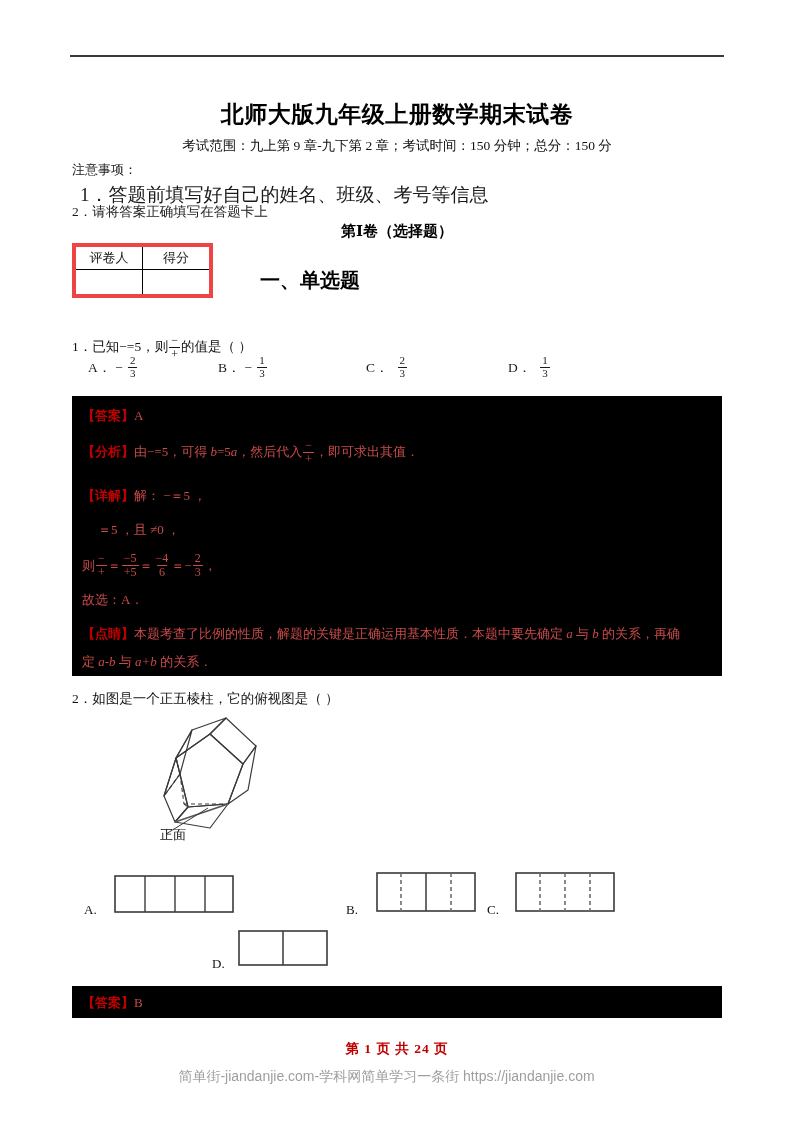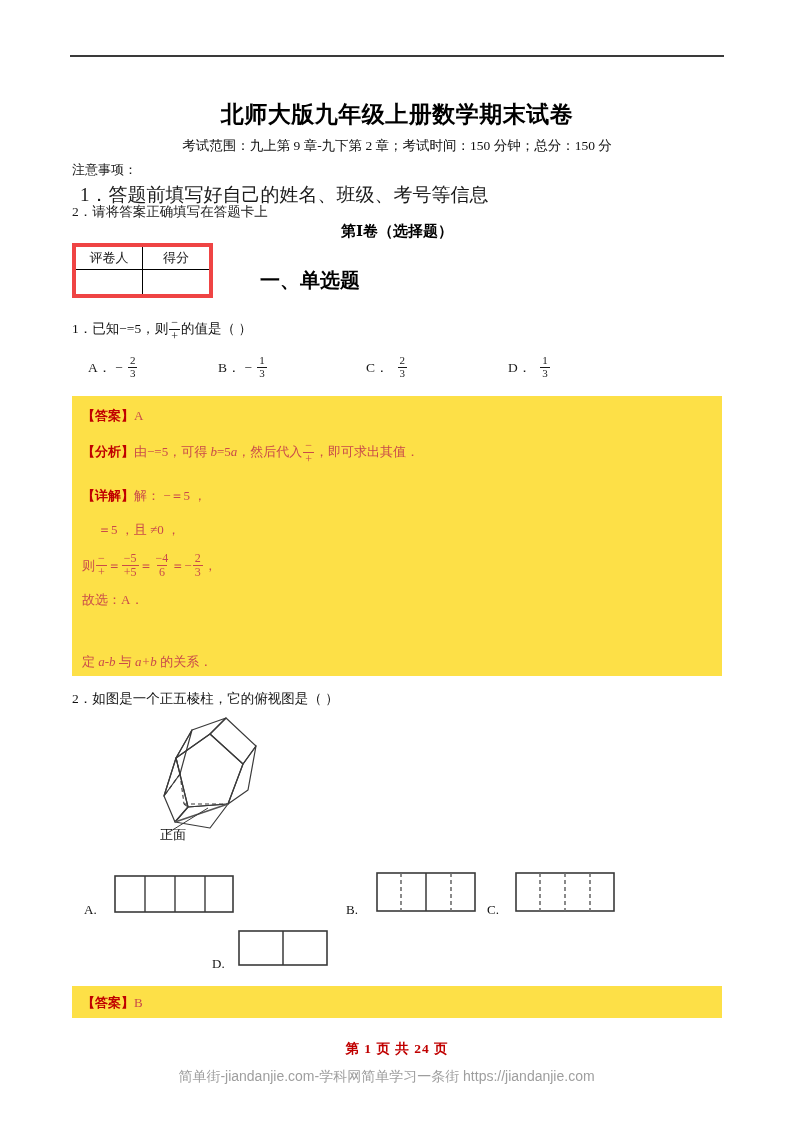--- a/index.html
+++ b/index.html
@@ -121,21 +121,21 @@
     color: #000;
   }
 
   
   .q-stem {
     position: absolute;
     font-size: 13.5px;
     line-height: 1.6;
     color: #111;
   }
-  #q1-stem { left: 0; top: 317px; }
+  #q1-stem { left: 0; top: 335px; }
   #q2-stem { left: 0; top: 688px; }
 
   .opts-row {
     position: absolute;
     left: 16px;
     top: 356px;
     width: 634px;
     font-size: 13.5px;
   }
   .opt {
@@ -162,21 +162,21 @@
     position: relative;
     top: -1px;
   }
   .frac .num { padding: 0 2px; }
   .frac .den { padding: 0 2px; border-top: 1px solid currentColor; }
   .frac-lg { font-size: 12px; }
 
   
   .ans-block {
     position: absolute;
-    background: #fde047;
+    background: #000000;
     color: #c94a4a;
     font-size: 13px;
     line-height: 1.55;
   }
   #ans1 {
     left: 0;
     top: 396px;
     width: 650px;
     height: 280px;
   }
@@ -355,20 +355,23 @@
           <span class="num">2</span>
           <span class="den">3</span>
         </span>
         <span>，</span>
       </div>
 
       <div class="ans-line" style="left:10px; top:194px;">
         <span>故选：A．</span>
       </div>
 
+      <div class="ans-line" style="left:10px; top:228px;">
+        <span class="tag">【点睛】</span><span>本题考查了比例的性质，解题的关键是正确运用基本性质．本题中要先确定 </span><span class="ital">a</span><span> 与 </span><span class="ital">b</span><span> 的关系，再确</span>
+      </div>
 
       <div class="ans-line" style="left:10px; top:256px;">
         <span>定 </span><span class="ital">a-b</span><span> 与 </span><span class="ital">a+b</span><span> 的关系．</span>
       </div>
     </div>
 
     <div class="q-stem" id="q2-stem">
       <span>2．</span><span>如图是一个正五棱柱，它的俯视图是（    ）</span>
     </div>
 

